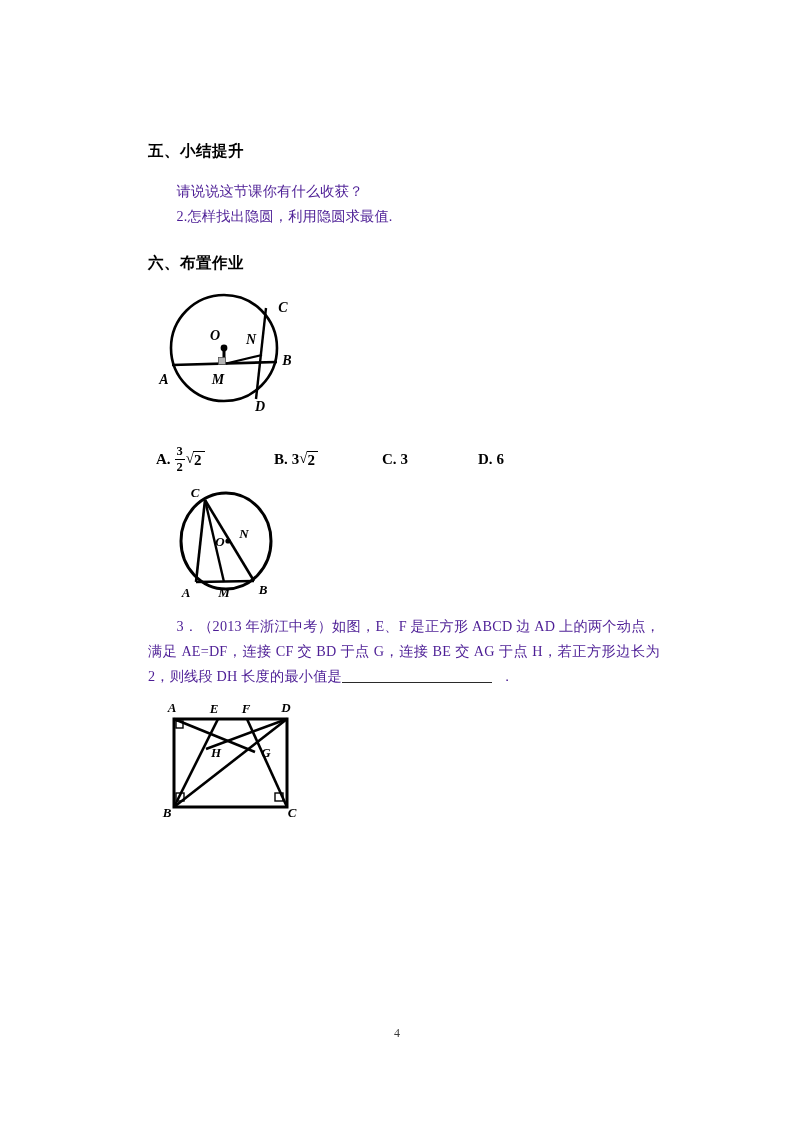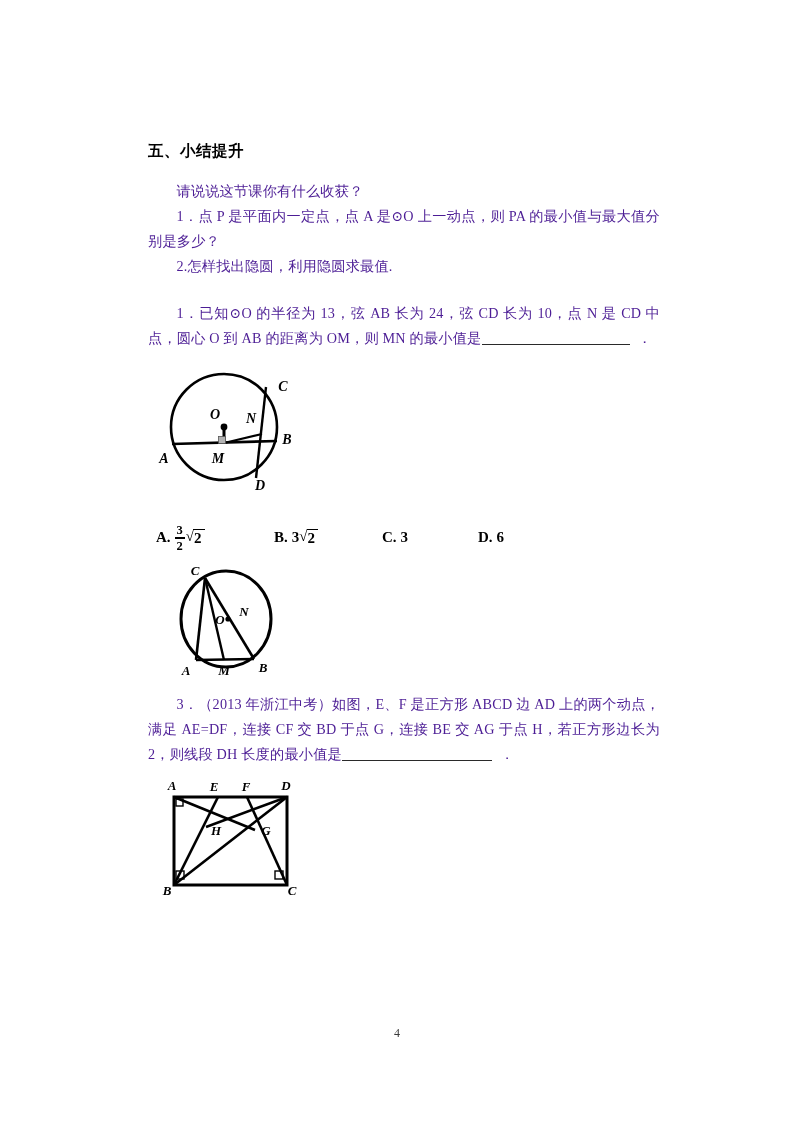--- a/index.html
+++ b/index.html
@@ -112,28 +112,25 @@
 <body>
 
 <div class="page">
 
   <div class="content">
 
     <div class="h-section" style="margin-top:142px;">五、小结提升</div>
 
     <div class="para" style="margin-top:18px;">
       <div class="indent">请说说这节课你有什么收获？</div>
-      <div class="indent">1．点 P 是平面内一定点，点 A 是⊙O 上一动点，则 PA 的最小值与最大值分别是多少？</div>
       <div class="indent">2.怎样找出隐圆，利用隐圆求最值.</div>
     </div>
 
-
-    <div class="para indent" style="margin-top:22px;">
-      <span>1．已知⊙O 的半径为 13，弦 AB 长为 24，弦 CD 长为 10，点 N 是 CD 中点，圆心 O 到 AB 的距离为 OM，则 MN 的最小值是</span><span class="blank-line" style="width:148px;"></span><span style="padding-left:8px;">．</span>
-    </div>
+    <div class="h-section" style="margin-top:25px;">六、布置作业</div>
+
 
     <div class="figure" style="margin-top:14px; margin-left:4px;">
       <svg width="170" height="125" viewBox="0 0 170 125">
         <circle cx="72" cy="62" r="53" fill="none" stroke="#000" stroke-width="2.6"></circle>
 
         <line x1="20" y1="79" x2="125" y2="76" stroke="#000" stroke-width="2.6"></line>
 
         <line x1="114" y1="22" x2="104" y2="113" stroke="#000" stroke-width="2.4"></line>
 
         <line x1="72" y1="62" x2="72" y2="78" stroke="#000" stroke-width="3"></line>

